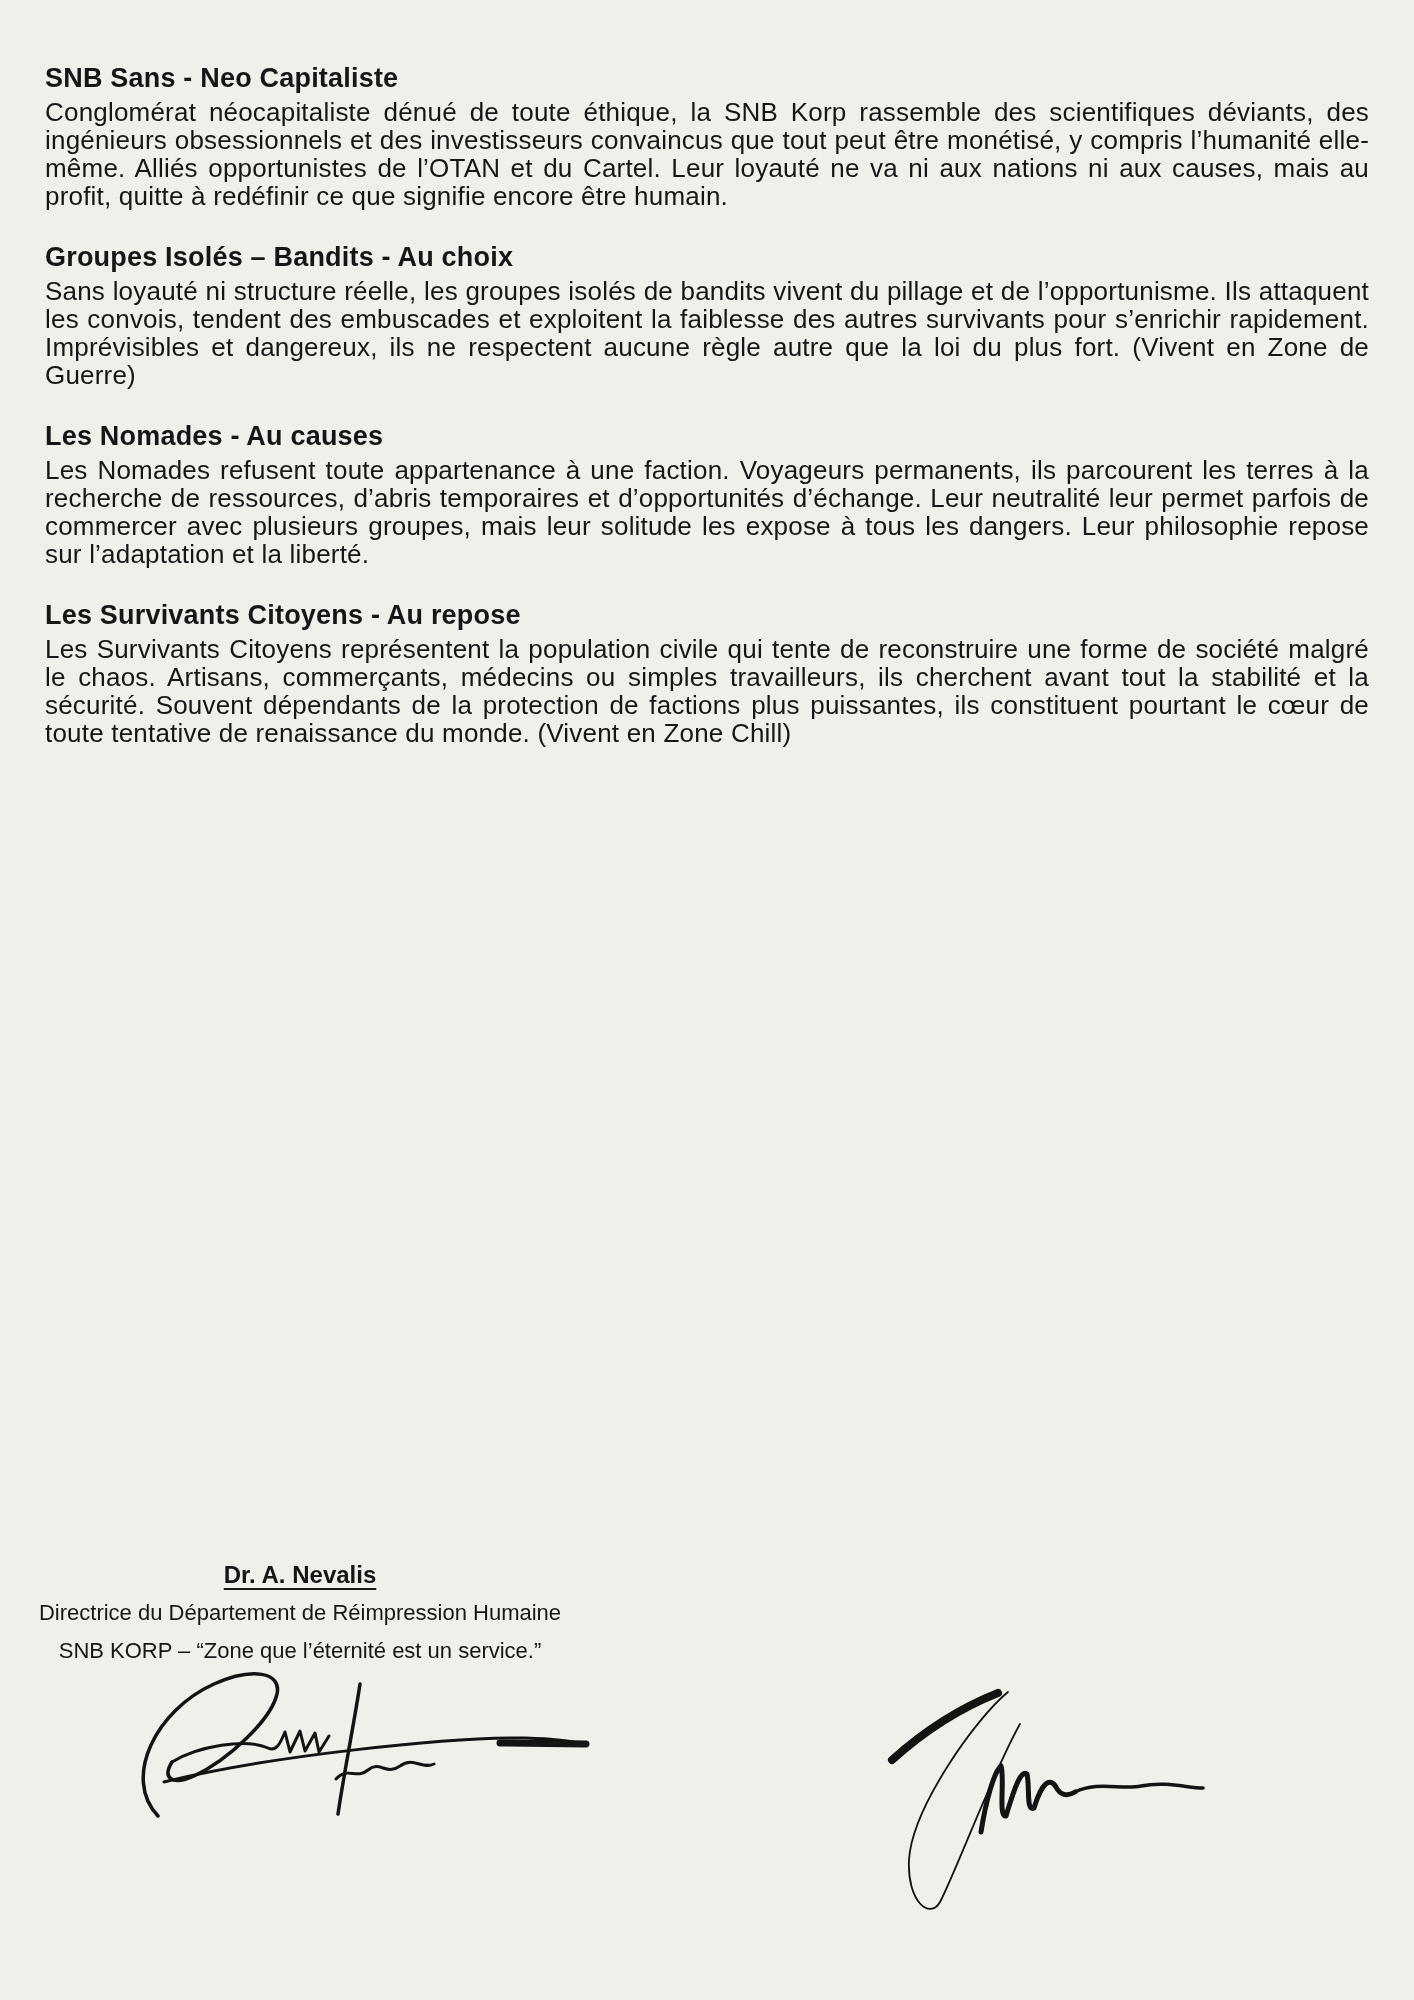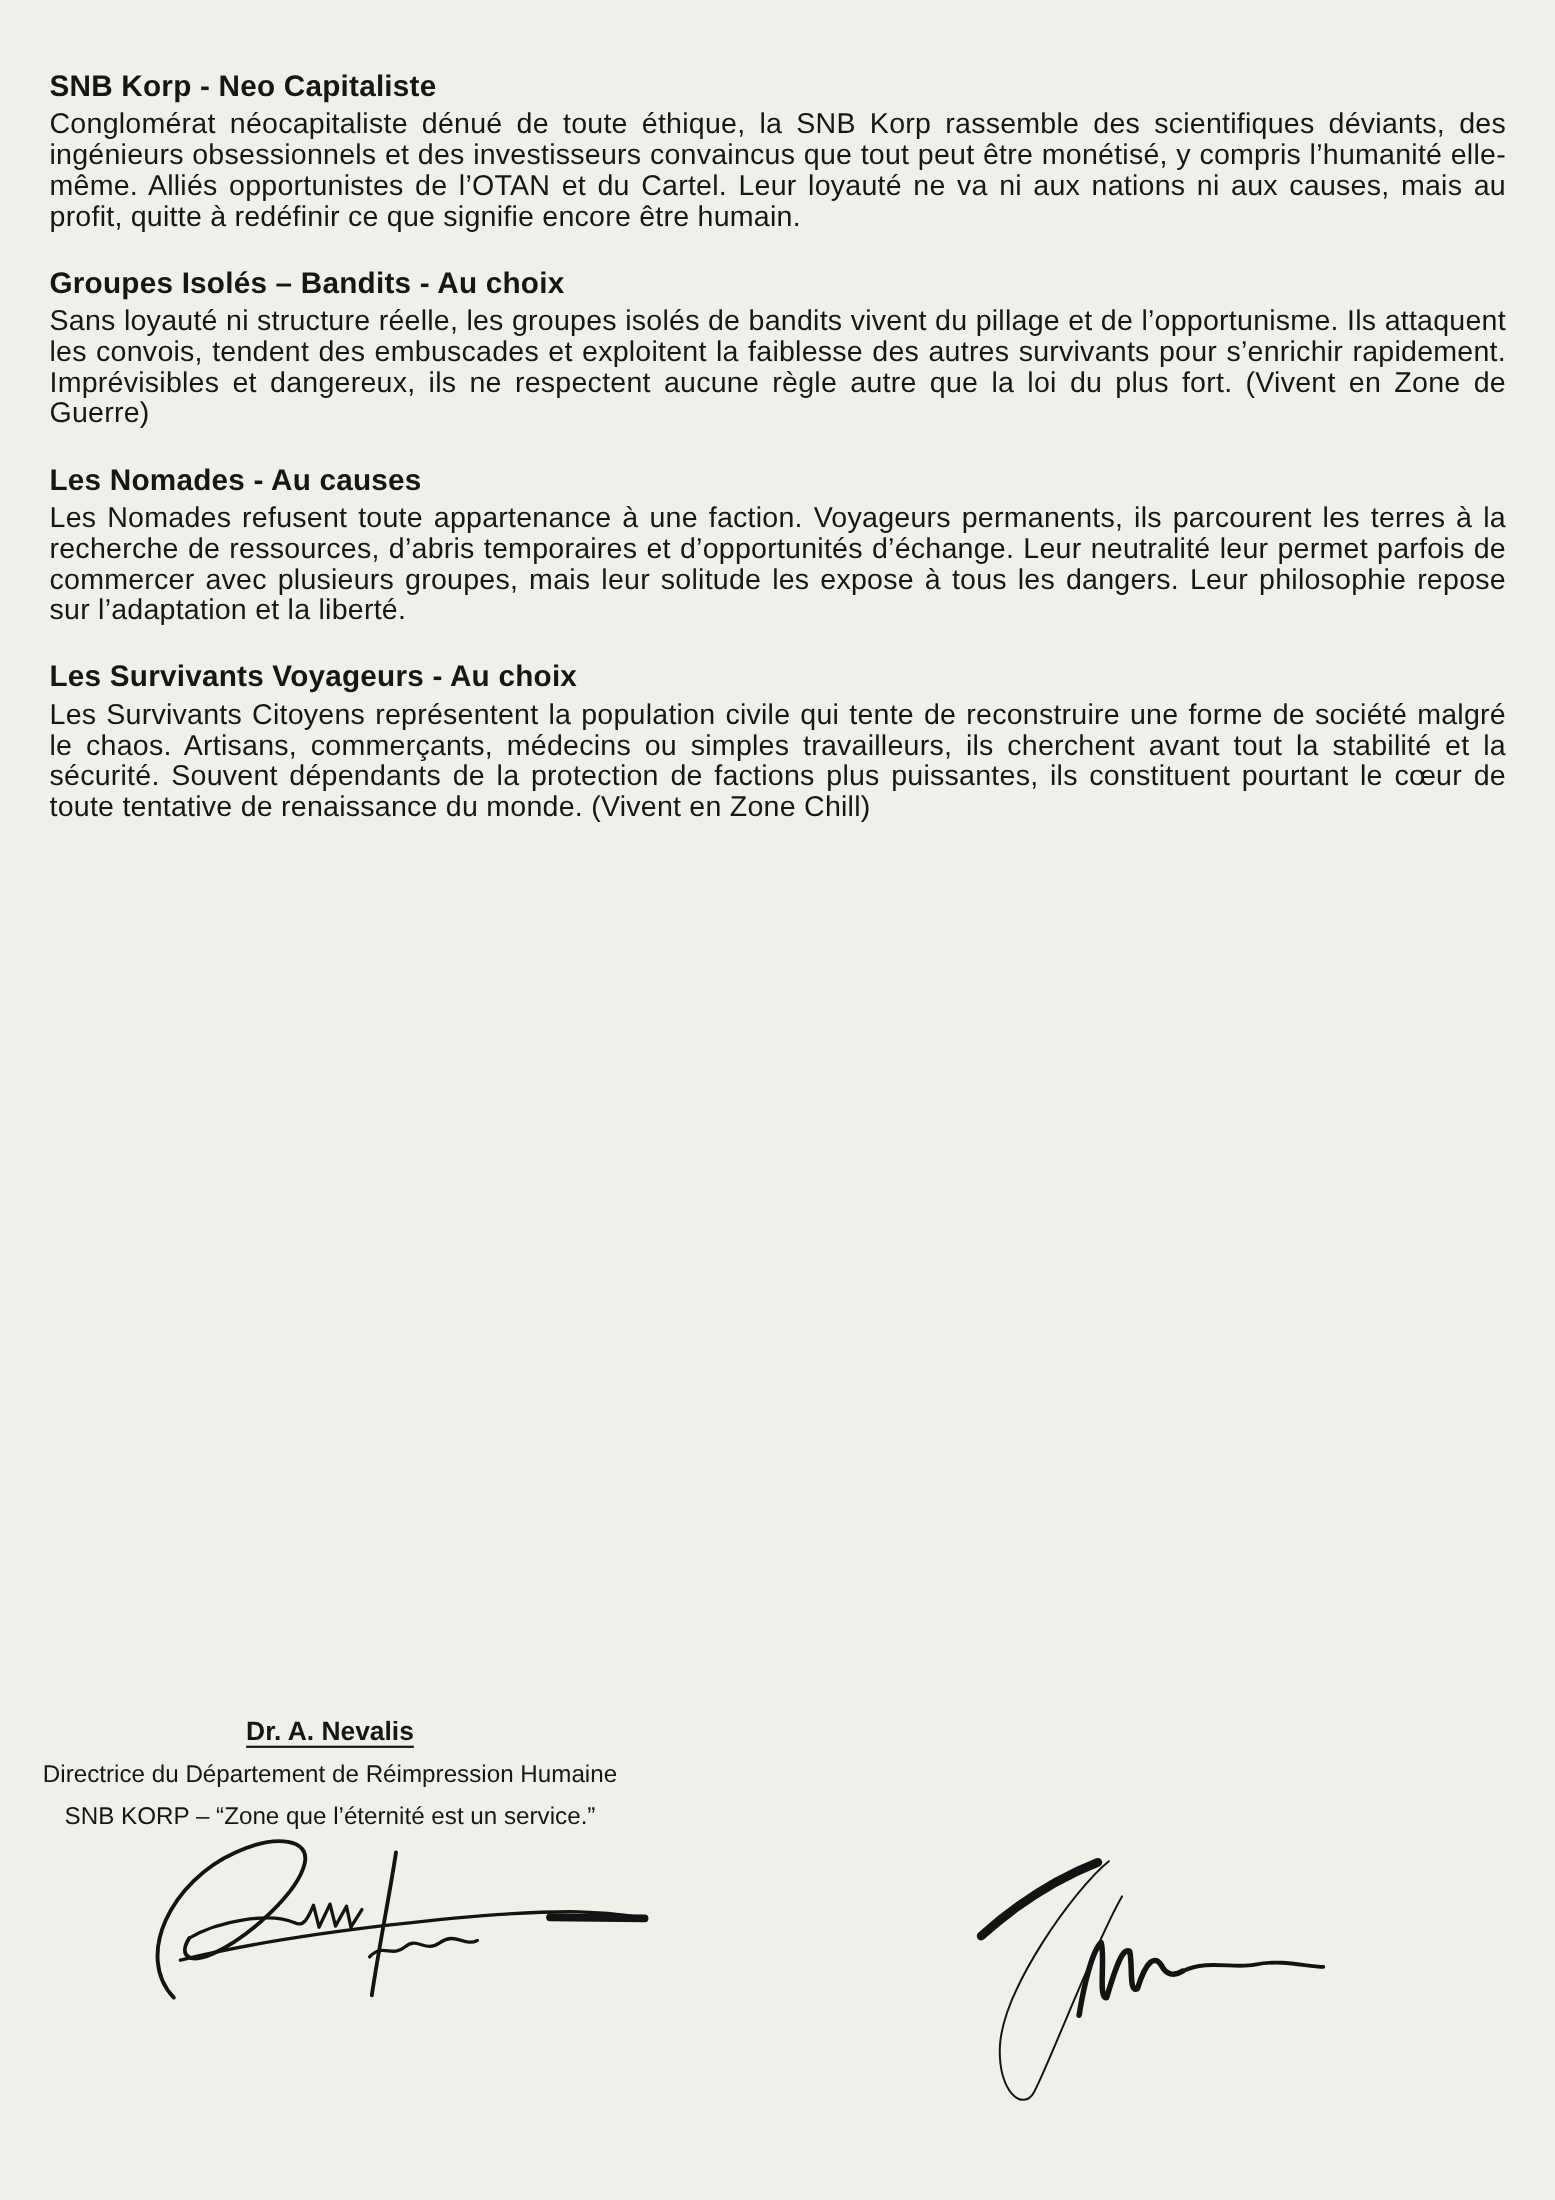--- a/index.html
+++ b/index.html
@@ -64,36 +64,36 @@
     stroke-linecap: round;
     stroke-linejoin: round;
   }
 </style>
 </head>
 <body>
 
 <div class="page">
 
   <section class="faction">
-    <h2>SNB Korp - Neo Capitaliste</h2>
+    <h2>SNB Sans - Neo Capitaliste</h2>
     <p>Conglomérat néocapitaliste dénué de toute éthique, la SNB Korp rassemble des scientifiques déviants, des ingénieurs obsessionnels et des investisseurs convaincus que tout peut être monétisé, y compris l’humanité elle-même. Alliés opportunistes de l’OTAN et du Cartel. Leur loyauté ne va ni aux nations ni aux causes, mais au profit, quitte à redéfinir ce que signifie encore être humain.</p>
   </section>
 
   <section class="faction">
     <h2>Groupes Isolés – Bandits - Au choix</h2>
     <p>Sans loyauté ni structure réelle, les groupes isolés de bandits vivent du pillage et de l’opportunisme. Ils attaquent les convois, tendent des embuscades et exploitent la faiblesse des autres survivants pour s’enrichir rapidement. Imprévisibles et dangereux, ils ne respectent aucune règle autre que la loi du plus fort. (Vivent en Zone de Guerre)</p>
   </section>
 
   <section class="faction">
     <h2>Les Nomades - Au causes</h2>
     <p>Les Nomades refusent toute appartenance à une faction. Voyageurs permanents, ils parcourent les terres à la recherche de ressources, d’abris temporaires et d’opportunités d’échange. Leur neutralité leur permet parfois de commercer avec plusieurs groupes, mais leur solitude les expose à tous les dangers. Leur philosophie repose sur l’adaptation et la liberté.</p>
   </section>
 
   <section class="faction">
-    <h2>Les Survivants Voyageurs - Au choix</h2>
+    <h2>Les Survivants Citoyens - Au repose</h2>
     <p>Les Survivants Citoyens représentent la population civile qui tente de reconstruire une forme de société malgré le chaos. Artisans, commerçants, médecins ou simples travailleurs, ils cherchent avant tout la stabilité et la sécurité. Souvent dépendants de la protection de factions plus puissantes, ils constituent pourtant le cœur de toute tentative de renaissance du monde. (Vivent en Zone Chill)</p>
   </section>
 
   <div class="sig-block sig-left-block">
     <div class="line sig-name">Dr. A. Nevalis</div>
     <div class="line sig-title">Directrice du Département de Réimpression Humaine</div>
     <div class="line sig-org">SNB KORP – “Zone que l’éternité est un service.”</div>
   </div>
 
 

